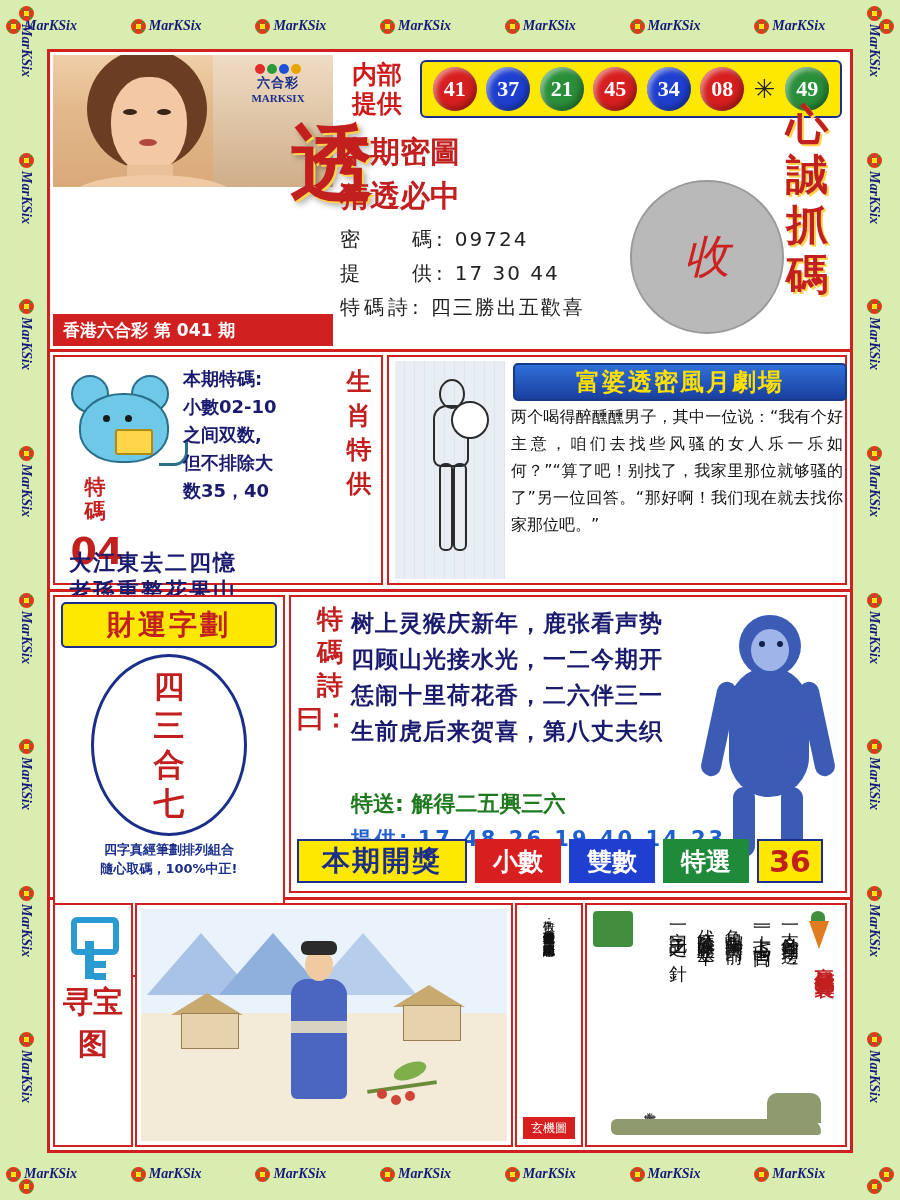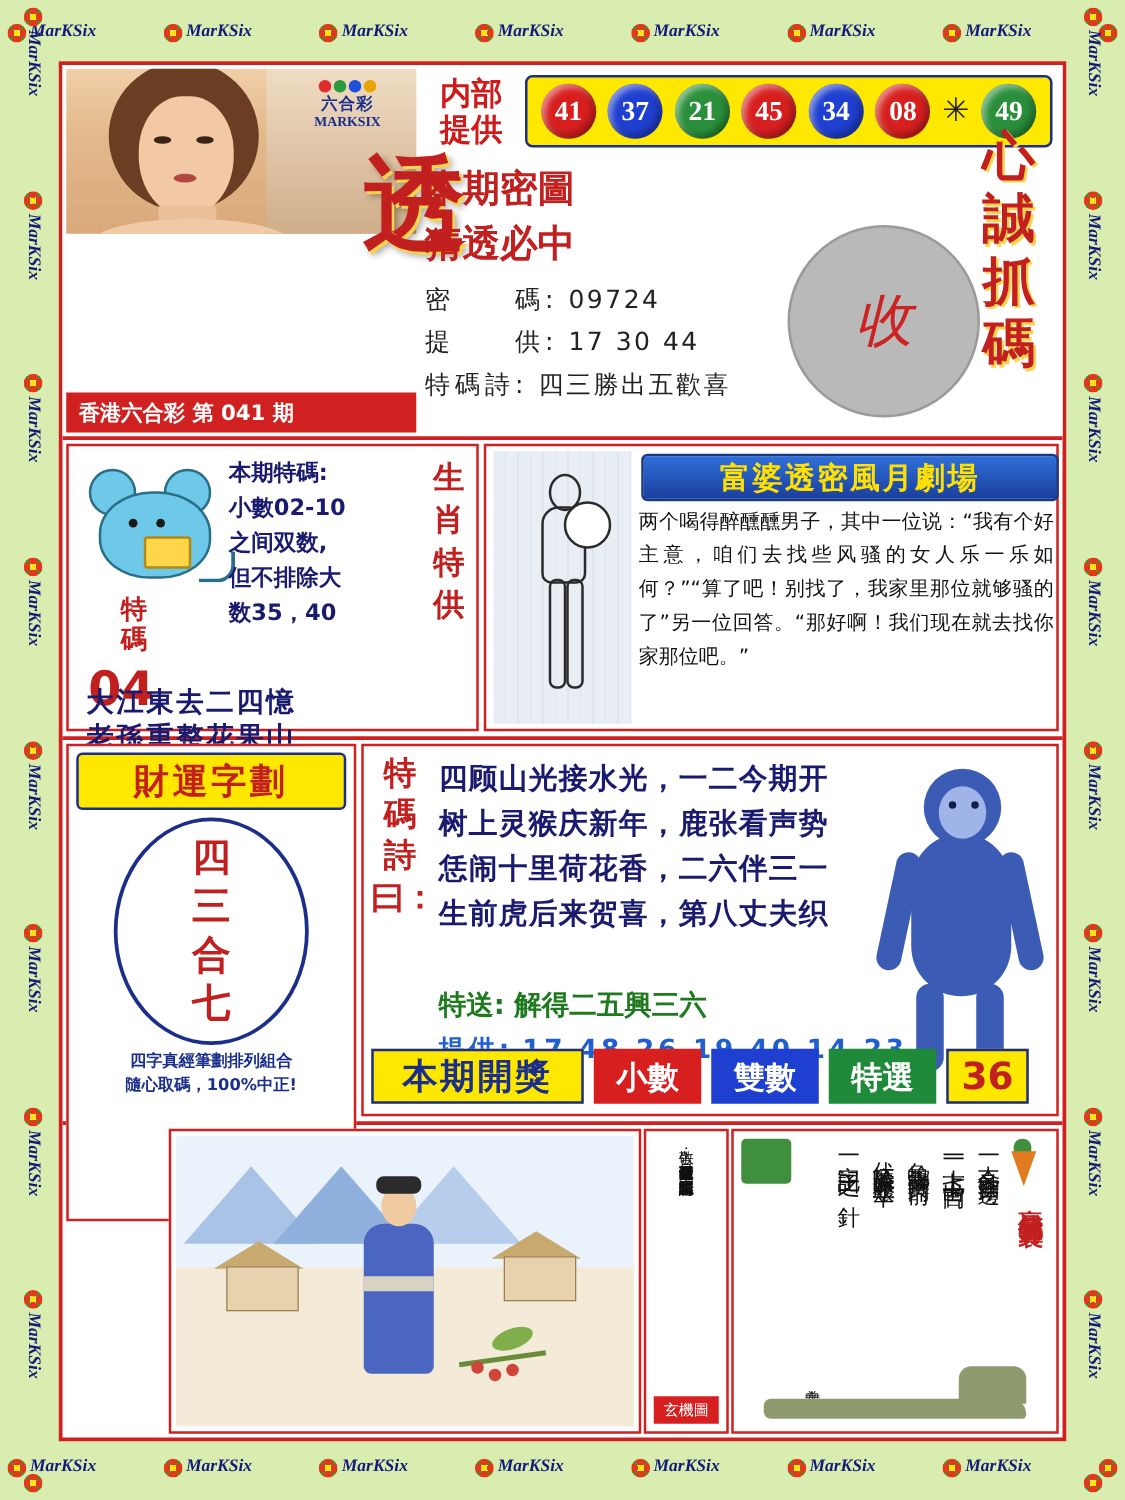--- a/index.html
+++ b/index.html
@@ -132,21 +132,21 @@
   .s2 .left{position:absolute;left:3px;top:3px;width:330px;height:230px;border:2px solid #d02020;background:#fff;box-sizing:border-box;}
   .mouse{position:absolute;left:8px;top:10px;width:120px;height:110px;}
   .mouse .body{position:absolute;left:16px;top:26px;width:86px;height:66px;border-radius:48% 48% 45% 45%;background:#6ec9e8;border:2px solid #2a6f8a;}
   .mouse .ear{position:absolute;width:34px;height:34px;border-radius:50%;background:#6ec9e8;border:2px solid #2a6f8a;}
   .mouse .ear.l{left:8px;top:8px;}
   .mouse .ear.r{left:68px;top:8px;}
   .mouse .eye{position:absolute;width:7px;height:7px;border-radius:50%;background:#1a1a1a;top:48px;}
   .mouse .eye.l{left:40px}.mouse .eye.r{left:62px}
   .mouse .cheese{position:absolute;left:52px;top:62px;width:34px;height:22px;background:#ffd54a;border:2px solid #b08a12;border-radius:3px;}
   .mouse .tail{position:absolute;left:96px;top:74px;width:26px;height:22px;border-bottom:3px solid #2a6f8a;border-right:3px solid #2a6f8a;border-radius:0 0 14px 0;}
-  .tema-label{position:absolute;left:22px;top:118px;color:#c21f1f;font-weight:bold;font-size:21px;line-height:24px;text-align:center;width:36px;margin-left:12px;}
+  .tema-label{position:absolute;left:22px;top:118px;color:#c21f1f;font-weight:bold;font-size:21px;line-height:24px;text-align:center;width:36px;}
   .tema-num{position:absolute;left:14px;top:172px;width:56px;text-align:center;color:#c21f1f;font-weight:bold;font-size:38px;}
   .s2 .txtblock{position:absolute;left:128px;top:8px;width:150px;font-size:18px;line-height:28px;color:#1a1a6e;font-weight:bold;}
   .s2 .poem{position:absolute;left:14px;top:192px;width:312px;}
   .poemline{font-size:22px;color:#1a1a6e;font-weight:bold;line-height:28px;letter-spacing:2px;}
   .shengxiao{
     position:absolute;left:282px;top:8px;width:44px;color:#c21f1f;font-weight:bold;
     font-size:25px;line-height:34px;text-align:center;
   }
   .s2 .right{position:absolute;left:337px;top:3px;width:460px;height:230px;border:2px solid #d02020;background:#fff;box-sizing:border-box;}
   .lady{position:absolute;left:6px;top:4px;width:110px;height:218px;background:repeating-linear-gradient(90deg,#e9edf4 0 9px,#dfe5ef 9px 10px),repeating-linear-gradient(0deg,#e9edf4 0 9px,#dfe5ef 9px 10px);}
@@ -172,21 +172,21 @@
     margin:5px auto 0;width:212px;height:42px;background:#ffe800;border:2px solid #1b2f8a;border-radius:5px;
     color:#c21f1f;font-weight:bold;font-size:28px;display:flex;align-items:center;justify-content:center;letter-spacing:3px;
   }
   .oval{
     margin:6px auto 0;width:150px;height:176px;border:3px solid #1b2f8a;border-radius:50%/50%;
     display:flex;flex-direction:column;align-items:center;justify-content:center;
     color:#c21f1f;font-weight:bold;font-size:31px;line-height:39px;
   }
   .ovalnote{margin-top:4px;text-align:center;font-size:13px;color:#1b2f8a;line-height:19px;font-weight:bold;}
   .s3 .mid{position:absolute;left:239px;top:3px;width:558px;height:298px;border:2px solid #d02020;background:#fff;box-sizing:border-box;}
-  .tmsy{position:absolute;left:6px;top:6px;width:46px;color:#c21f1f;font-weight:bold;font-size:26px;line-height:33px;text-align:center;}
+  .tmsy{position:absolute;left:6px;top:6px;width:46px;color:#c21f1f;font-weight:bold;font-size:26px;line-height:33px;text-align:right;}
   .poembig{position:absolute;left:60px;top:8px;width:380px;}
   .poembig div{font-size:23px;line-height:36px;color:#1a1a6e;font-weight:bold;letter-spacing:1px;}
   .tesong{position:absolute;left:60px;top:192px;font-size:22px;font-weight:bold;color:#c21f1f;}
   .tesong span{color:#1f7a1f;}
   .tigong{position:absolute;left:60px;top:228px;font-size:21px;font-weight:bold;color:#c21f1f;}
   .tigong span{color:#1f5fd0;letter-spacing:3px;}
   .monkey{position:absolute;right:6px;top:10px;width:140px;height:260px;}
   .monkey .mk-body{position:absolute;left:30px;top:60px;width:80px;height:130px;border-radius:40px;background:#3b5bb5;}
   .monkey .mk-head{position:absolute;left:40px;top:8px;width:62px;height:62px;border-radius:50%;background:#3b5bb5;}
   .monkey .mk-face{position:absolute;left:52px;top:22px;width:38px;height:42px;border-radius:50%;background:#9fb4e8;}
@@ -507,22 +507,22 @@
           <div>七</div>
         </div>
         <div class="ovalnote">
           <div>四字真經筆劃排列組合</div>
           <div>隨心取碼，100%中正!</div>
         </div>
       </div>
       <div class="mid">
         <div class="tmsy">特碼詩曰：</div>
         <div class="poembig">
+          <div>树上灵猴庆新年，鹿张看声势</div>
           <div>四顾山光接水光，一二今期开</div>
-          <div>树上灵猴庆新年，鹿张看声势</div>
           <div>恁闹十里荷花香，二六伴三一</div>
           <div>生前虎后来贺喜，第八丈夫织</div>
         </div>
         <div class="tesong">
           <span>特送:</span>
           <span>解得二五興三六</span>
         </div>
         <div class="tigong">
           <span>提供:</span>
           <span>17  48  26  19  40  14  23</span>
@@ -542,20 +542,29 @@
           <div class="t1">本期開獎</div>
           <div class="chip red">小數</div>
           <div class="chip blue">雙數</div>
           <div class="chip green">特選</div>
           <div class="chip num">36</div>
         </div>
       </div>
     </div>
 
     <div class="sec s4">
+      <div class="box b1">
+        <div class="key">
+          <div class="ring"></div>
+            <div class="stem"></div>
+            <div class="t1"></div>
+            <div class="t2"></div>
+        </div>
+        <div class="xunbao">寻宝图</div>
+      </div>
 
       <div class="box b2">
         <div class="scene">
           <div class="mtn m1"></div>
             <div class="mtn m2"></div>
             <div class="mtn m3"></div>
           <div class="roof r1"></div>
             <div class="hut h1"></div>
           <div class="roof r2"></div>
             <div class="hut h2"></div>

